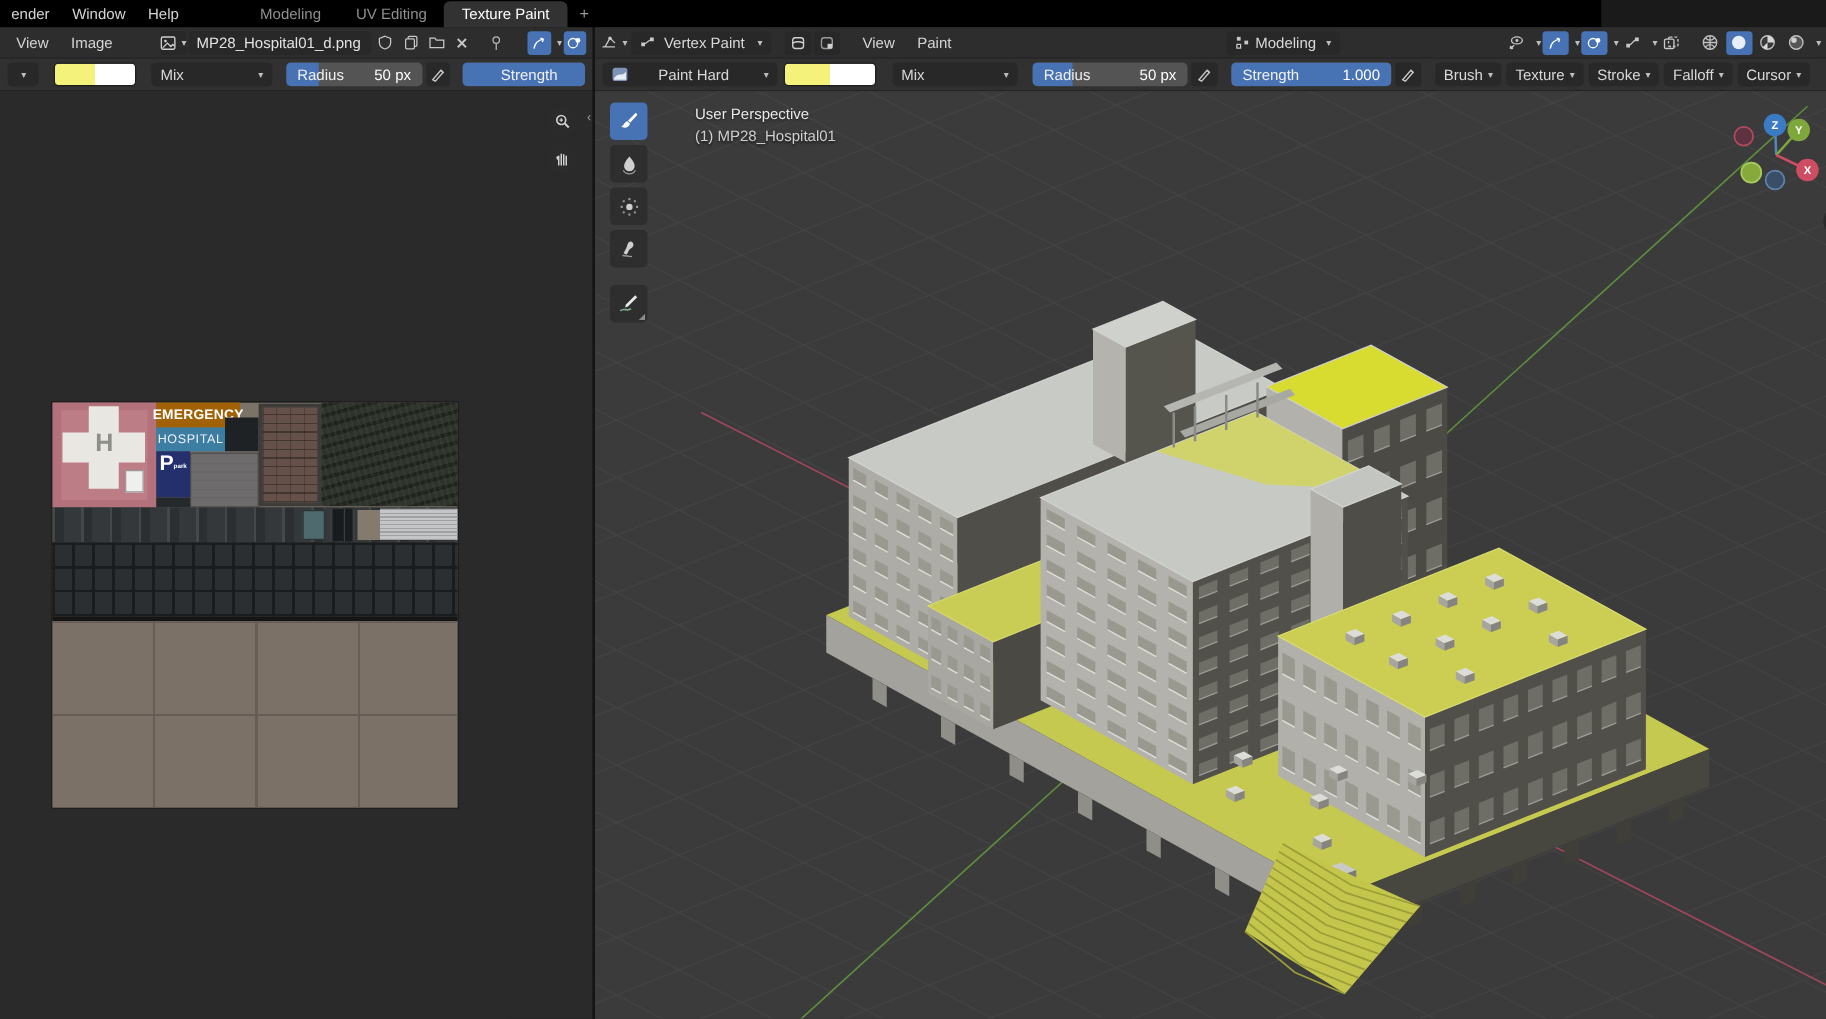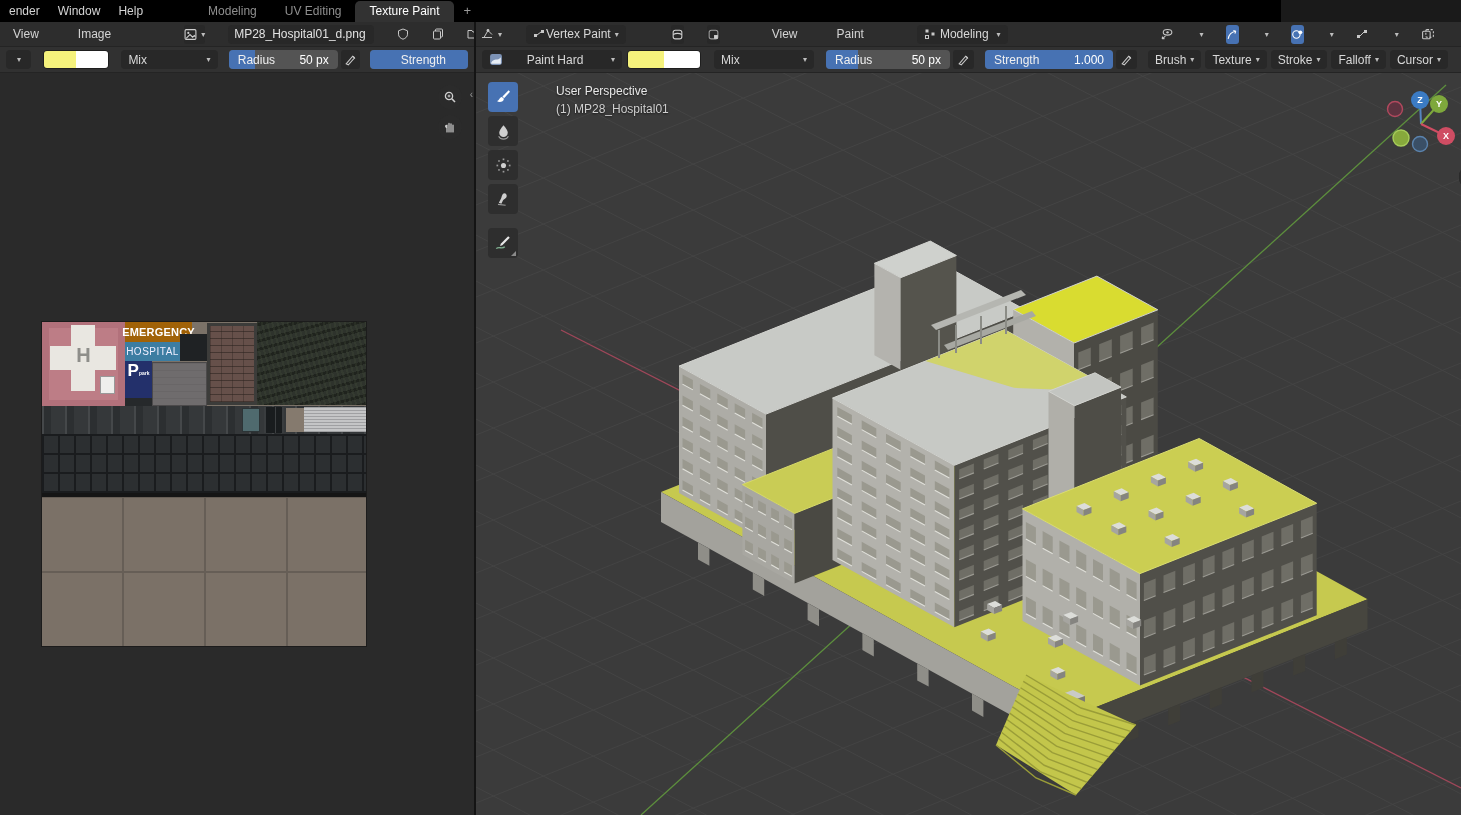--- a/index.html
+++ b/index.html
@@ -13,21 +13,21 @@
   .tab { padding:3px 14px 4px; color:#8f8f8f; border-radius:5px 5px 0 0; }
   .tab.active { background:#323232; color:#ffffff; }
   .tab-add { color:#9a9a9a; padding:3px 10px 4px; font-size:13px; }
 
   .pane { position:absolute; top:22px; bottom:0; }
   #left-pane { left:0; width:474px; background:#2a2a2a; }
   #right-pane { left:476px; width:985px; background:#3b3b3b; }
   .pane-divider { position:absolute; top:22px; bottom:0; left:474px; width:2px; background:#141414; }
 
   .hdr { height:25px; background:#2d2d2d; border-bottom:1px solid #242424; display:flex;
-    align-items:center; padding:0 4px; white-space:nowrap;gap:21px; }
+    align-items:center; padding:0 4px; white-space:nowrap; }
   .hdr2 { height:26px; background:#313131; border-bottom:1px solid #242424; display:flex;
     align-items:center; padding:0 4px; white-space:nowrap; overflow:hidden; }
 
   .wbtn { background:#282828; border-radius:4px; height:19px; display:inline-flex; align-items:center;
     padding:0 6px; margin:0 1px; color:#e2e2e2; }
   .icon-btn { width:21px; height:19px; display:inline-flex; align-items:center; justify-content:center;
     background:#282828; border-radius:3px; margin:0 1px; }
   .icon-btn.plain { background:transparent; }
   .icon-btn.blue { background:#4772b3; }
   .chev { font-size:8px; color:#bdbdbd; margin-left:4px; }

